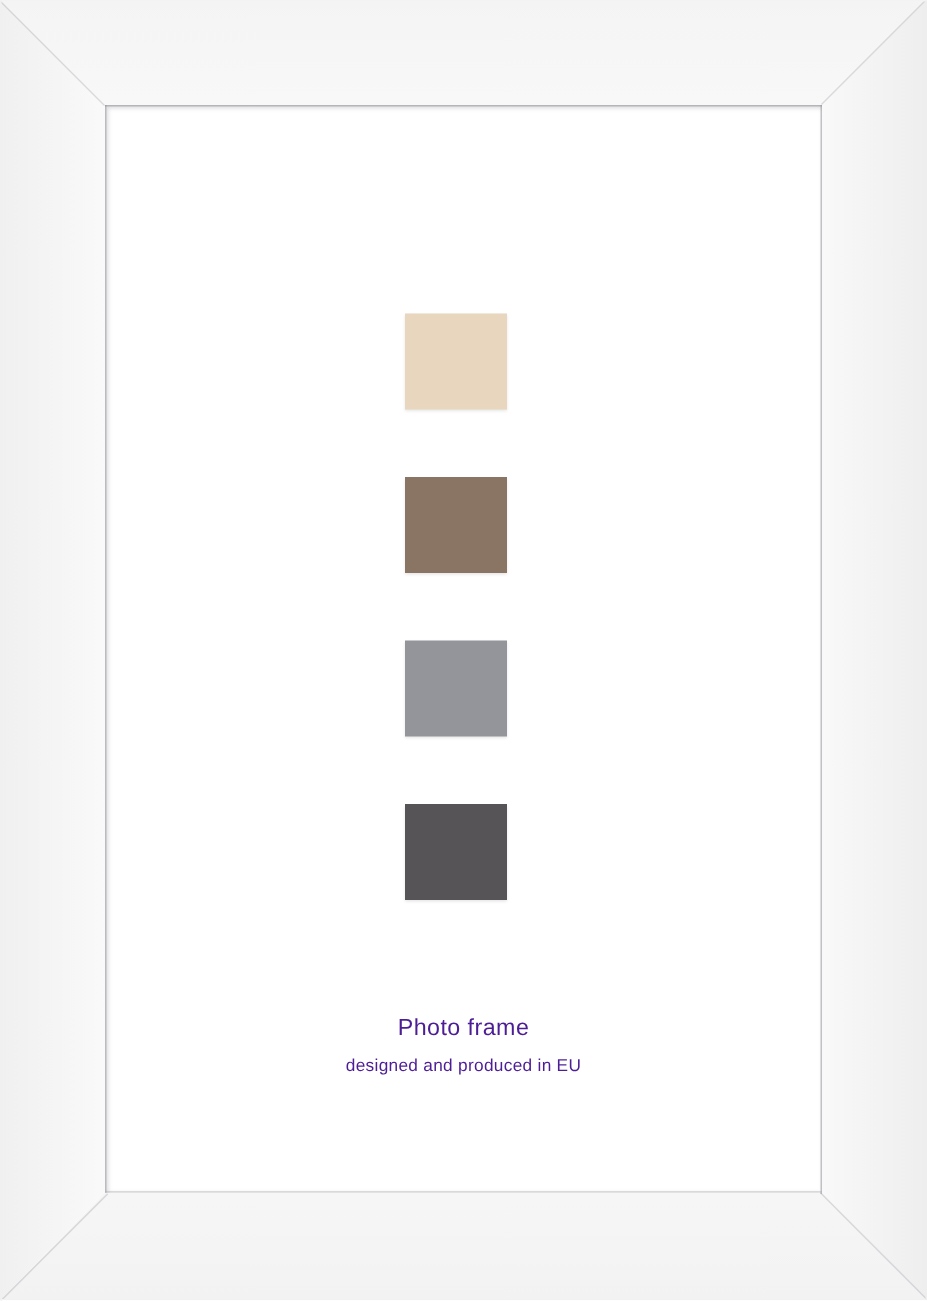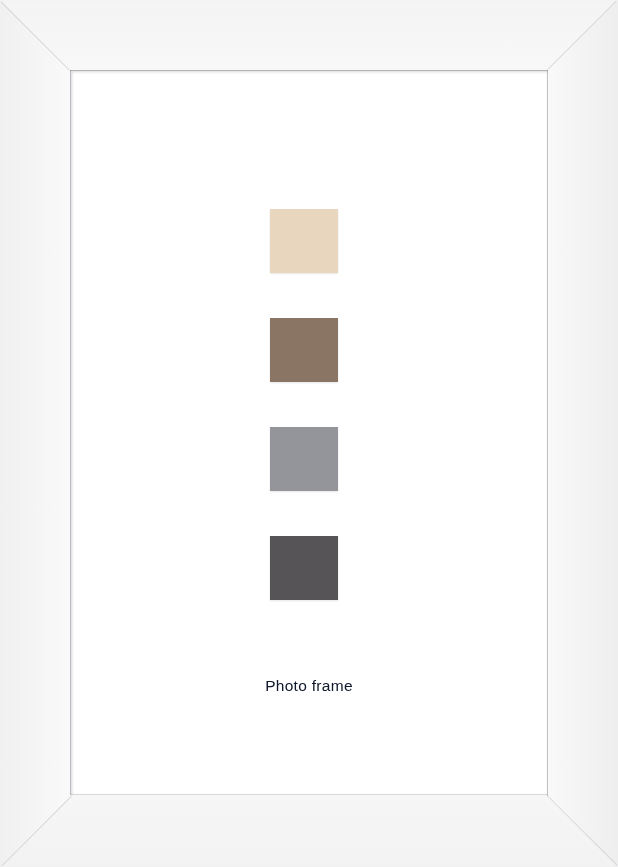--- a/index.html
+++ b/index.html
@@ -139,21 +139,21 @@
   }
   .swatch:last-child { margin-bottom: 0; }
 
   
   .caption {
     position: absolute;
     left: 70px;
     top: 676px;
     width: 478px;
     text-align: center;
-    color: #0f172a;
+    color: #4c1d95;
   }
   .caption-title {
     font-size: 15.5px;
     letter-spacing: 0.3px;
     line-height: 20px;
     font-weight: 400;
   }
   .caption-sub {
     margin-top: 8px;
     font-size: 11.5px;
@@ -189,15 +189,16 @@
 
   <div class="swatch-column">
     <div class="swatch" style="background-color: rgb(232, 214, 190);"></div>
     <div class="swatch" style="background-color: rgb(138, 117, 100);"></div>
     <div class="swatch" style="background-color: rgb(147, 149, 154);"></div>
     <div class="swatch" style="background-color: rgb(86, 84, 87);"></div>
   </div>
 
   <div class="caption">
     <div class="caption-title">Photo frame</div>
+    <div class="caption-sub">designed and produced in EU</div>
   </div>
 
 </div>
 
 </body></html>

